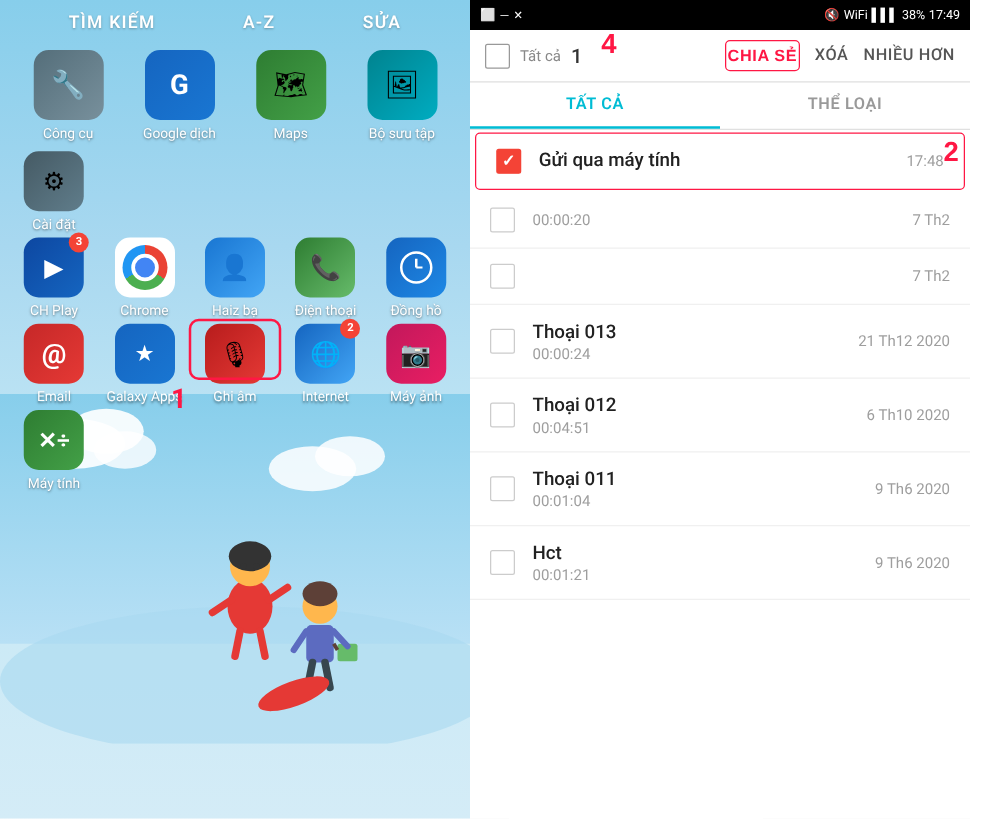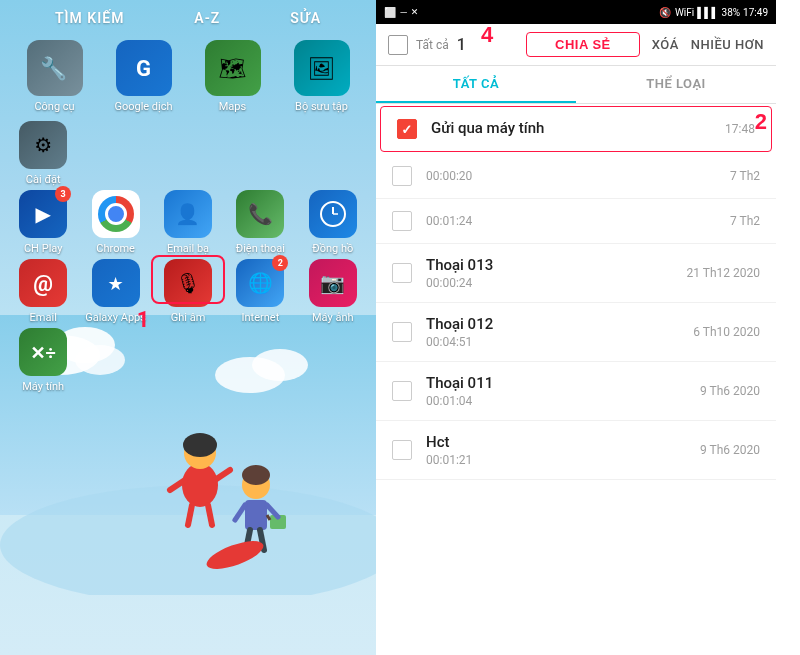--- a/index.html
+++ b/index.html
@@ -172,21 +172,21 @@
     .header-actions {
       display: flex;
       align-items: center;
       gap: 12px;
       position: relative;
     }
 
     .btn-share {
       border: 1.5px solid #ff1744;
       border-radius: 4px;
-      padding: 4px 28px;
+      padding: 4px 1px;
       color: #ff1744;
       font-size: 13px;
       font-weight: 600;
       background: white;
       cursor: pointer;
       letter-spacing: 0.5px;
       text-align: right;
     }
 
     .btn-delete {
@@ -396,21 +396,21 @@
     <div class="app-item">
       <div class="app-icon" style="background:white; width:48px;height:48px;border-radius:12px;">
         <div class="chrome-ring"></div>
       </div>
       <span class="app-label">Chrome</span>
     </div>
     <div class="app-item">
       <div class="app-icon icon-contacts" style="width:48px;height:48px;border-radius:12px;">
         <span style="font-size:20px;">👤</span>
       </div>
-      <span class="app-label">Email bạ</span>
+      <span class="app-label">Haiz bạ</span>
     </div>
     <div class="app-item">
       <div class="app-icon icon-phone" style="width:48px;height:48px;border-radius:12px;">
         <span style="font-size:20px;">📞</span>
       </div>
       <span class="app-label">Điện thoại</span>
     </div>
     <div class="app-item">
       <div class="app-icon icon-clock" style="width:48px;height:48px;border-radius:12px;">
         <svg width="28" height="28" viewBox="0 0 28 28">
@@ -584,21 +584,20 @@
       <div class="item-checkbox"></div>
       <div class="item-info">
         <div class="item-duration">00:00:20</div>
       </div>
       <div class="item-date">7 Th2</div>
     </div>
 
     <div class="recording-item">
       <div class="item-checkbox"></div>
       <div class="item-info">
-        <div class="item-duration">00:01:24</div>
       </div>
       <div class="item-date">7 Th2</div>
     </div>
 
     <div class="recording-item">
       <div class="item-checkbox"></div>
       <div class="item-info">
         <div class="item-name">Thoại 013</div>
         <div class="item-duration">00:00:24</div>
       </div>

